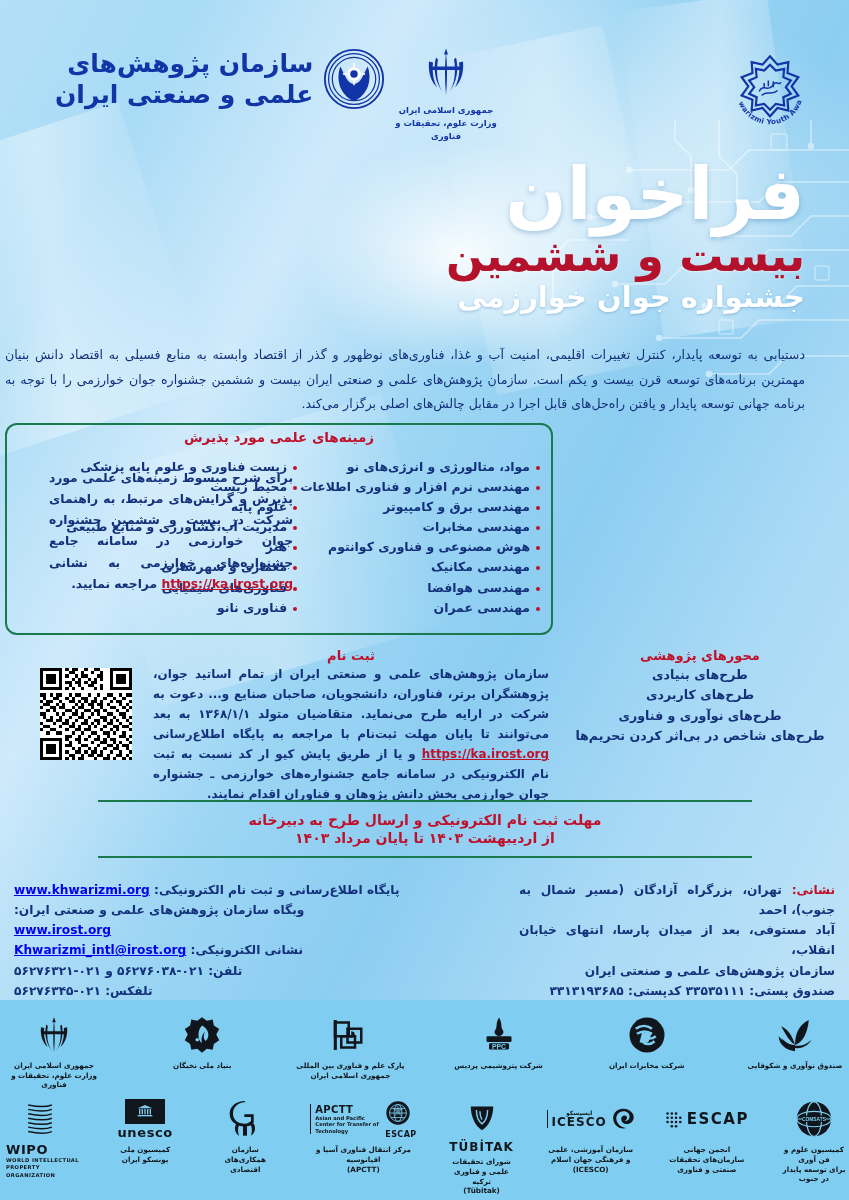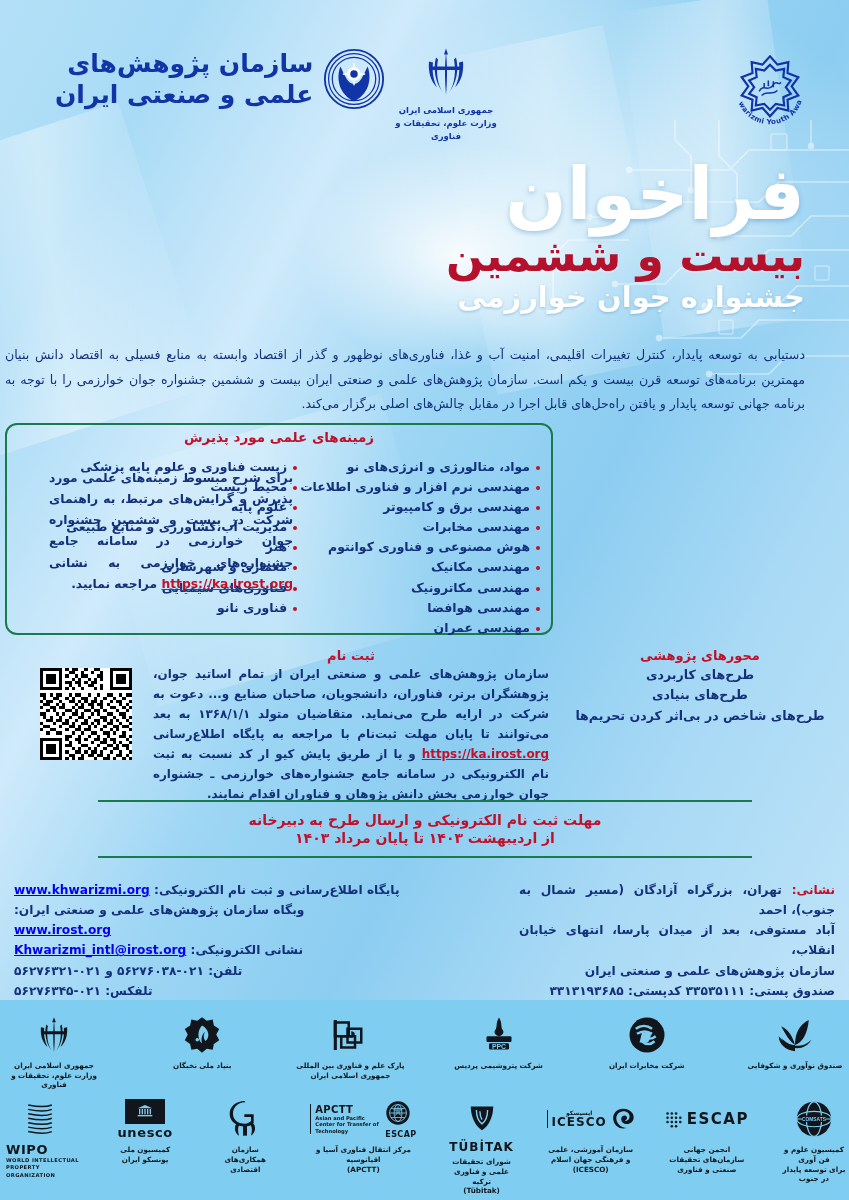--- a/index.html
+++ b/index.html
@@ -305,33 +305,33 @@
         </ul>
       </div>
       <div class="fields-col col-left">
         <ul class="flist">
           <li>مواد، متالورژی و انرژی‌های نو</li>
           <li>مهندسی نرم افزار و فناوری اطلاعات</li>
           <li>مهندسی برق و کامپیوتر</li>
           <li>مهندسی مخابرات</li>
           <li>هوش مصنوعی و فناوری کوانتوم</li>
           <li>مهندسی مکانیک</li>
-          <li>مهندسی مکاترونیک</li>
           <li>مهندسی هوافضا</li>
           <li>مهندسی عمران</li>
         </ul>
       </div>
     </div>
 
     <p class="side-note"><span>برای شرح مبسوط زمینه‌های علمی مورد پذیرش و گرایش‌های مرتبط، به راهنمای شرکت در بیست و ششمین جشنواره جوان خوارزمی در سامانه جامع جشنواره‌های خوارزمی به نشانی </span><a class="u" href="#">https://ka.irost.org</a><span> مراجعه نمایید.</span></p>
 
     <div class="themes">
       <div class="h">محورهای پژوهشی</div>
+      <div class="line">طرح‌های بنیادی</div>
       <div class="line">طرح‌های کاربردی</div>
-      <div class="line">طرح‌های بنیادی</div>
+      <div class="line">طرح‌های نوآوری و فناوری</div>
       <div class="line">طرح‌های شاخص در بی‌اثر کردن تحریم‌ها</div>
     </div>
 
     <div class="reg">
       <div class="h">ثبت نام</div>
       <p class="p"><span>سازمان پژوهش‌های علمی و صنعتی ایران از تمام اساتید جوان، پژوهشگران برتر، فناوران، دانشجویان، صاحبان صنایع و... دعوت به شرکت در ارایه طرح می‌نماید. متقاضیان متولد ۱۳۶۸/۱/۱ به بعد می‌توانند تا پایان مهلت ثبت‌نام با مراجعه به پایگاه اطلاع‌رسانی </span><a class="u" href="#">https://ka.irost.org</a><span> و یا از طریق پایش کیو ار کد نسبت به ثبت نام الکترونیکی در سامانه جامع جشنواره‌های خوارزمی ـ جشنواره جوان خوارزمی بخش دانش پژوهان و فناوران اقدام نمایند.</span></p>
     </div>
 
     <div class="qr">
       <svg viewBox="0 0 29 29" width="92" height="92" shape-rendering="crispEdges">

